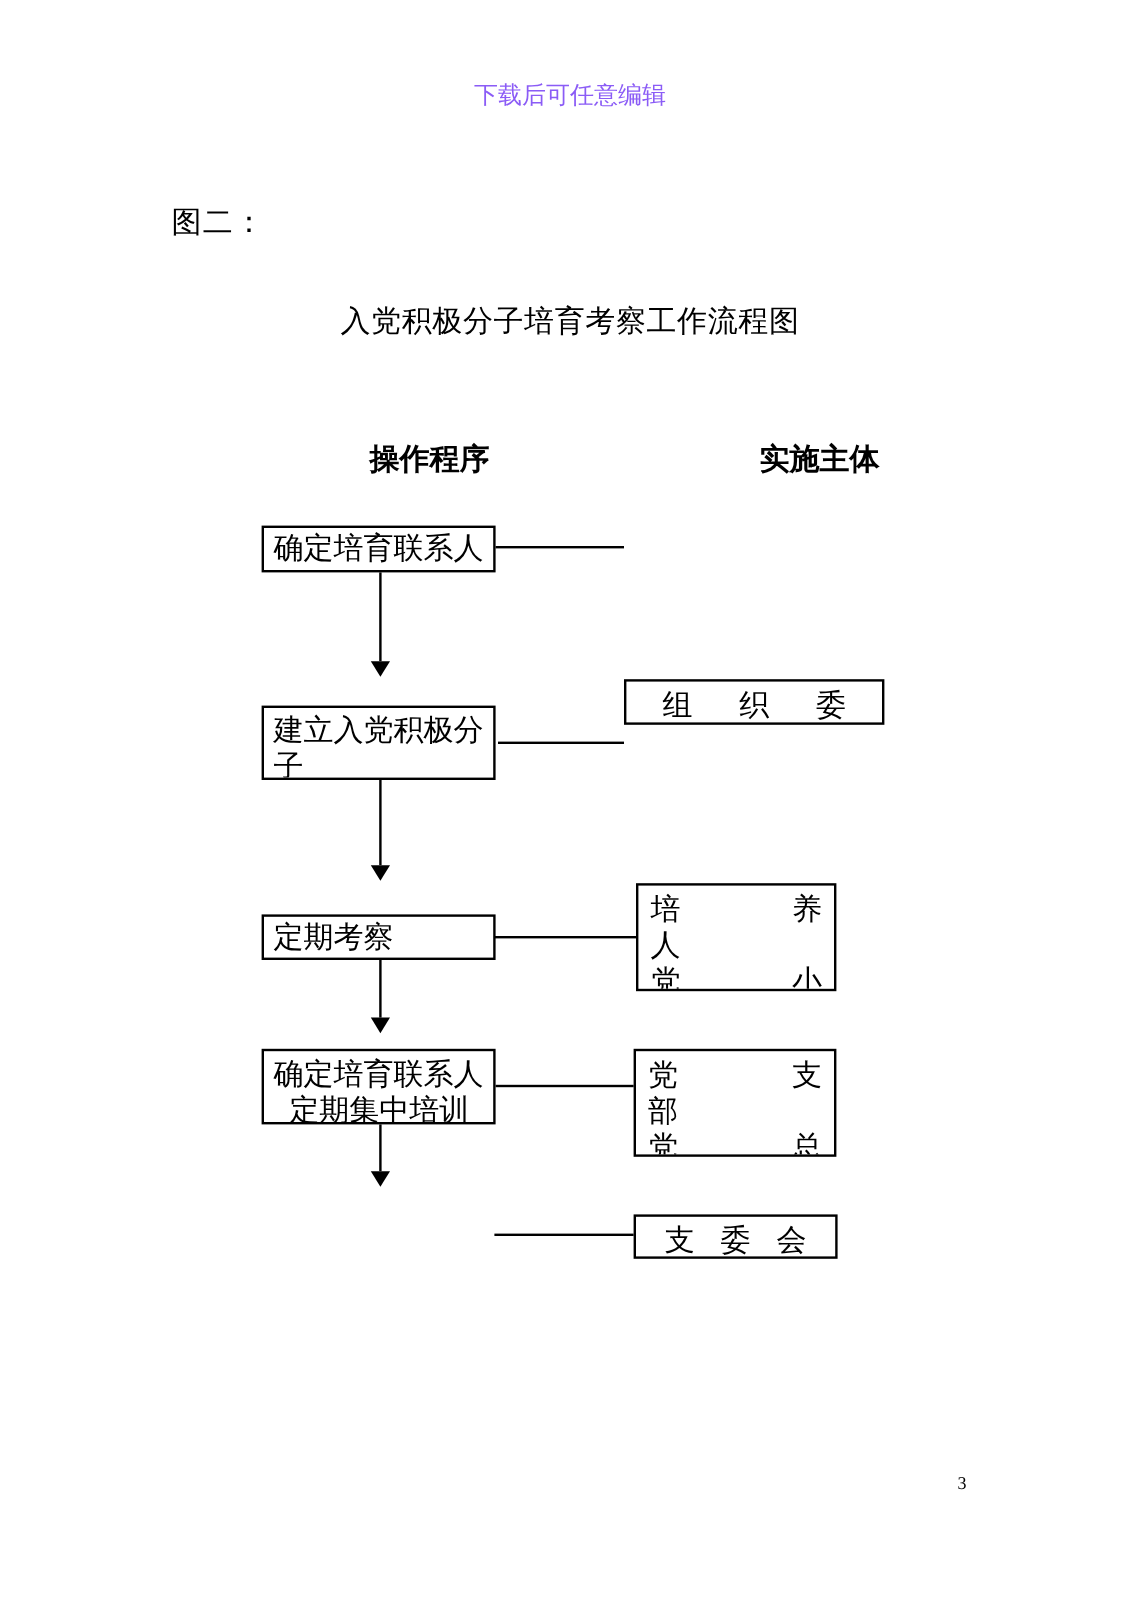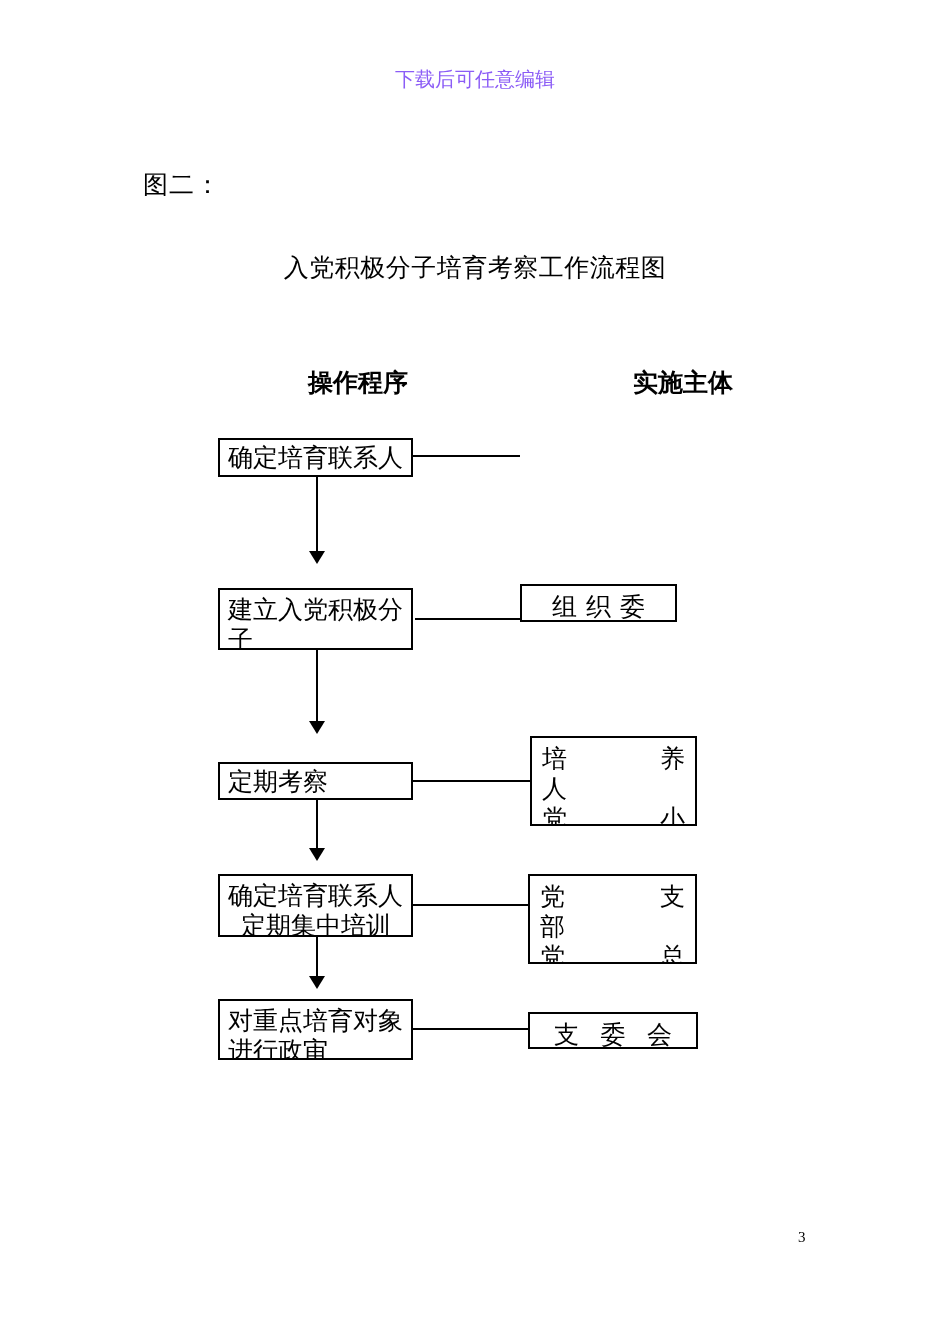--- a/index.html
+++ b/index.html
@@ -60,21 +60,21 @@
   .step-box .indent { text-indent: 13px; }
 
   .actor-box { padding-top: 5px; }
   .actor-box .actor-line {
     text-align: justify;
     text-align-last: justify;
     text-justify: inter-character;
   }
   .actor-box.r1 { left: 520px; top: 437px;  width: 166px; height: 38px; }
   .actor-box.r1 .actor-line { padding: 0 37px; }
-  .actor-box.r2 { left: 520px; top: 584px;  width: 157px; height: 38px; }
+  .actor-box.r2 { left: 520px; top: 566px;  width: 217px; height: 38px; }
   .actor-box.r2 .actor-line { padding: 0 30px; }
   .actor-box.r3 { left: 530px; top: 736px;  width: 167px; height: 90px; }
   .actor-box.r3 .actor-line { padding: 0 10px; }
   .actor-box.r4 { left: 528px; top: 874px;  width: 169px; height: 90px; }
   .actor-box.r4 .actor-line { padding: 0 10px; }
   .actor-box.r5 { left: 528px; top: 1012px; width: 170px; height: 37px; }
   .actor-box.r5 .actor-line { padding: 0 24px; }
 
   .hline { position: absolute; height: 2px; background: #000000; }
   .hline.h1 { left: 413px; top: 455px;  width: 107px; }
@@ -130,24 +130,20 @@
     <div>建立入党积极分</div>
     <div>子</div>
   </div>
   <div class="box step-box b3">
     <div>定期考察</div>
   </div>
   <div class="box step-box b4">
     <div>确定培育联系人</div>
     <div class="indent">定期集中培训</div>
   </div>
-  <div class="box step-box b5">
-    <div>对重点培育对象</div>
-    <div>进行政审</div>
-  </div>
 
   <div class="box actor-box r2">
     <div class="actor-line">组织委</div>
   </div>
   <div class="box actor-box r3">
     <div class="actor-line">培养</div>
     <div class="actor-line">人</div>
     <div class="actor-line">党小</div>
   </div>
   <div class="box actor-box r4">

